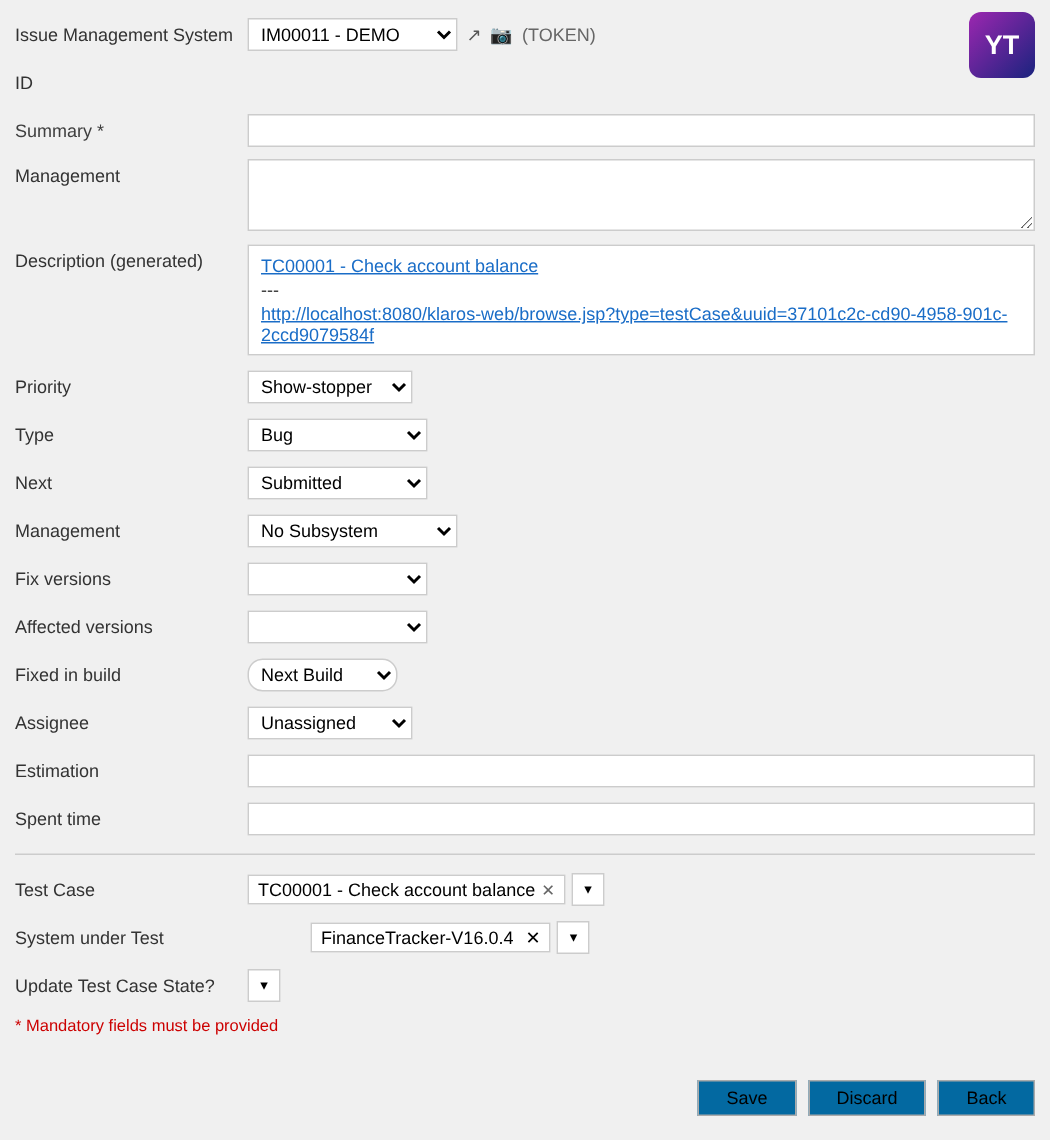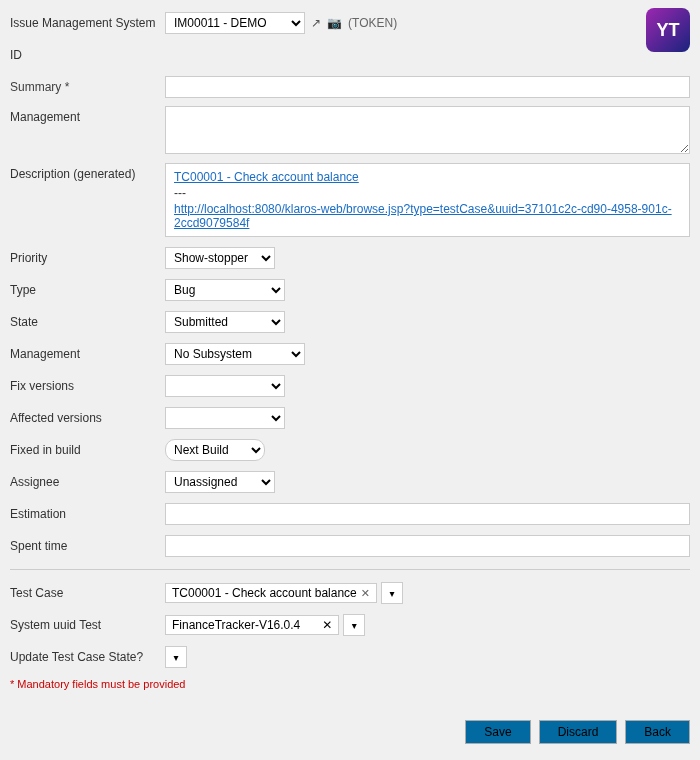--- a/index.html
+++ b/index.html
@@ -170,21 +170,22 @@
       justify-content: center;
       font-size: 10px;
     }
     .sut-tag {
       display: inline-flex;
       align-items: flex-end;
       background: white;
       border: 1px solid #ccc;
       padding: 2px 6px;
       font-size: 12px;
-      gap: 22px;
+      gap: 8px;
+      margin-left: 42px;
     }
     .mandatory-note {
       color: #cc0000;
       font-size: 11px;
       margin-top: 8px;
     }
     .footer-buttons {
       display: flex;
       justify-content: flex-end;
       gap: 8px;
@@ -266,21 +267,21 @@
   <div class="form-row">
     <div class="label-col">Type</div>
     <div class="value-col">
       <select class="type-select">
         <option>Bug</option>
       </select>
     </div>
   </div>
 
   <div class="form-row">
-    <div class="label-col">State</div>
+    <div class="label-col">Next</div>
     <div class="value-col">
       <select class="state-select">
         <option>Submitted</option>
       </select>
     </div>
   </div>
 
   <div class="form-row">
     <div class="label-col">Management</div>
     <div class="value-col">
@@ -349,21 +350,21 @@
         <div class="tc-tag">
           <span>TC00001 - Check account balance</span>
           <span class="x-btn">✕</span>
         </div>
         <button class="tc-dropdown-btn">▾</button>
       </div>
     </div>
   </div>
 
   <div class="form-row">
-    <div class="label-col">System uuid Test</div>
+    <div class="label-col">System under Test</div>
     <div class="value-col">
       <div class="test-case-row">
         <div class="sut-tag">
           <span>FinanceTracker-V16.0.4</span>
           <span class="x-btn">✕</span>
         </div>
         <button class="tc-dropdown-btn">▾</button>
       </div>
     </div>
   </div>

